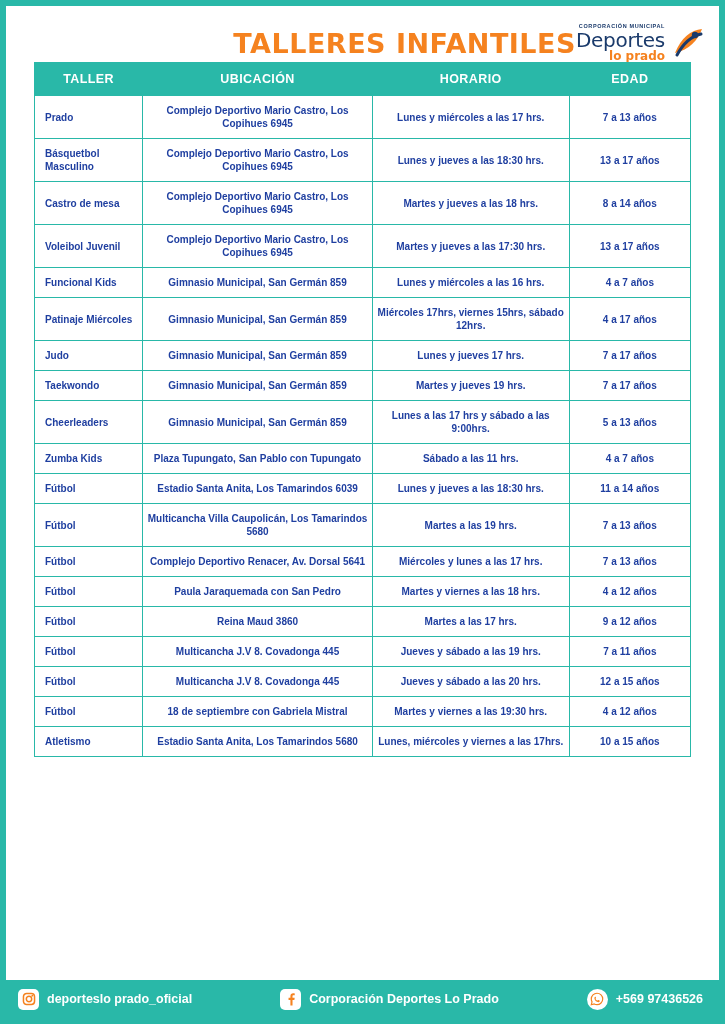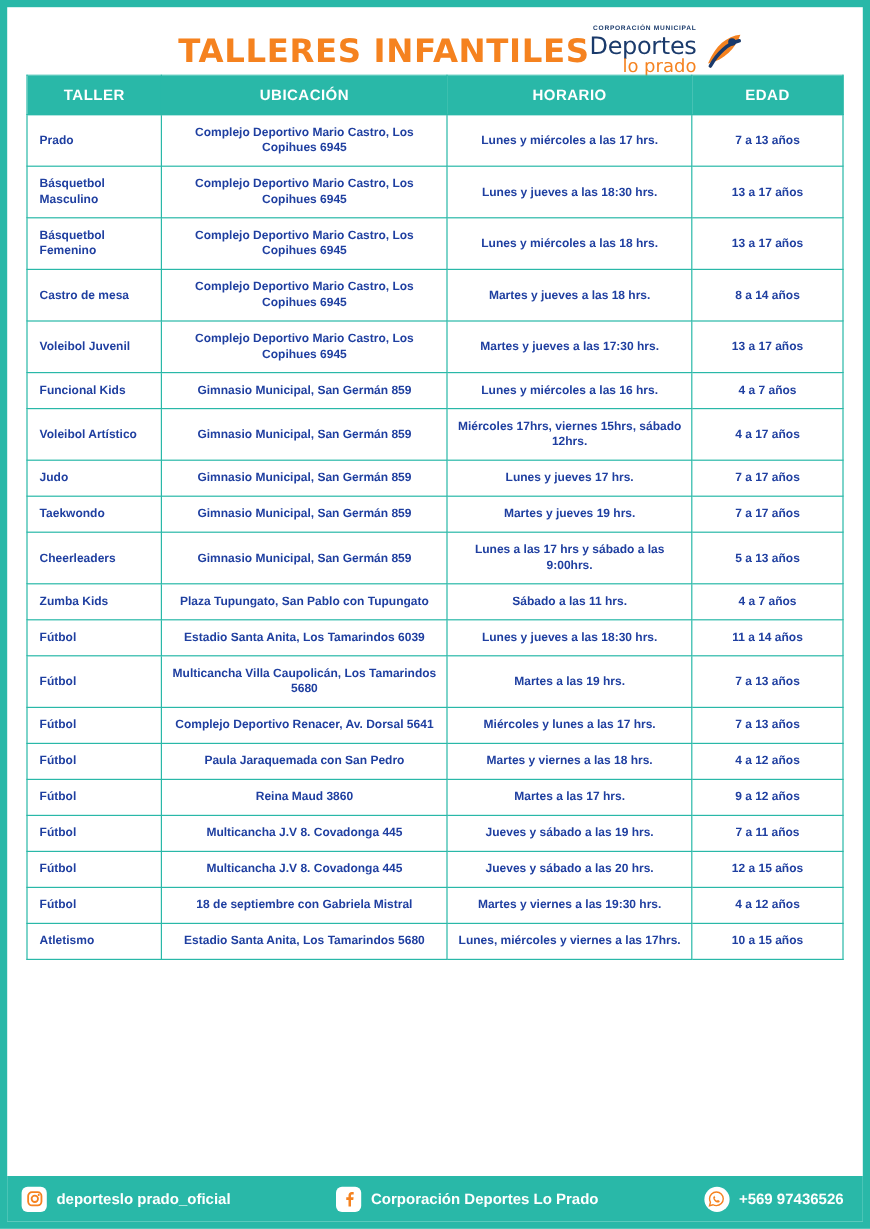--- a/index.html
+++ b/index.html
@@ -22,21 +22,21 @@
     background: #ffffff;
     display: flex;
     flex-direction: column;
   }
   
   .header {
     height: 56px;
     flex: 0 0 56px;
     display: flex;
     align-items: center;
-    justify-content: center;
+    justify-content: flex-end;
     padding: 18px 14px 0 22px;
     box-sizing: border-box;
     margin-left: 36px;
   }
   .title {
     font-size: 27px;
     font-weight: bold;
     color: #f5821f;
     letter-spacing: 0.5px;
     font-family: "DejaVu Sans", sans-serif;
@@ -58,34 +58,34 @@
     text-transform: uppercase;
   }
   .logo-main {
     font-size: 20px;
     font-weight: normal;
     color: #1a3a6b;
     font-family: "DejaVu Sans", sans-serif;
     letter-spacing: -0.3px;
   }
   .logo-sub {
-    font-size: 15px;
-    font-weight: normal;
+    font-size: 12px;
+    font-weight: bold;
     color: #f5821f;
     font-family: "DejaVu Sans", sans-serif;
   }
   .logo-mark {
     position: relative;
     width: 34px;
     height: 34px;
   }
   
   .table-wrap {
     flex: 1 1 auto;
-    padding: 0 16px;
+    padding: 0 28px;
     box-sizing: border-box;
     overflow: hidden;
   }
   table {
     width: 100%;
     border-collapse: collapse;
     table-layout: fixed;
   }
   thead th {
     background: #29b8a8;
@@ -193,45 +193,39 @@
             <td>Lunes y miércoles a las 17 hrs.</td>
             <td>7 a 13 años</td>
           </tr>
           <tr>
             <td class="col-taller">Básquetbol Masculino</td>
             <td>Complejo Deportivo Mario Castro, Los Copihues 6945</td>
             <td>Lunes y jueves a las 18:30 hrs.</td>
             <td>13 a 17 años</td>
           </tr>
           <tr>
-            <td class="col-taller">Básquetbol Femenino</td>
-            <td>Complejo Deportivo Mario Castro, Los Copihues 6945</td>
-            <td>Lunes y miércoles a las 18 hrs.</td>
-            <td>13 a 17 años</td>
-          </tr>
-          <tr>
             <td class="col-taller">Castro de mesa</td>
             <td>Complejo Deportivo Mario Castro, Los Copihues 6945</td>
             <td>Martes y jueves a las 18 hrs.</td>
             <td>8 a 14 años</td>
           </tr>
           <tr>
             <td class="col-taller">Voleibol Juvenil</td>
             <td>Complejo Deportivo Mario Castro, Los Copihues 6945</td>
             <td>Martes y jueves a las 17:30 hrs.</td>
             <td>13 a 17 años</td>
           </tr>
           <tr>
             <td class="col-taller">Funcional Kids</td>
             <td>Gimnasio Municipal, San Germán 859</td>
             <td>Lunes y miércoles a las 16 hrs.</td>
             <td>4 a 7 años</td>
           </tr>
           <tr>
-            <td class="col-taller">Voleibol Artístico</td>
+            <td class="col-taller">Patinaje Miércoles</td>
             <td>Gimnasio Municipal, San Germán 859</td>
             <td>Miércoles 17hrs, viernes 15hrs, sábado 12hrs.</td>
             <td>4 a 17 años</td>
           </tr>
           <tr>
             <td class="col-taller">Judo</td>
             <td>Gimnasio Municipal, San Germán 859</td>
             <td>Lunes y jueves 17 hrs.</td>
             <td>7 a 17 años</td>
           </tr>

